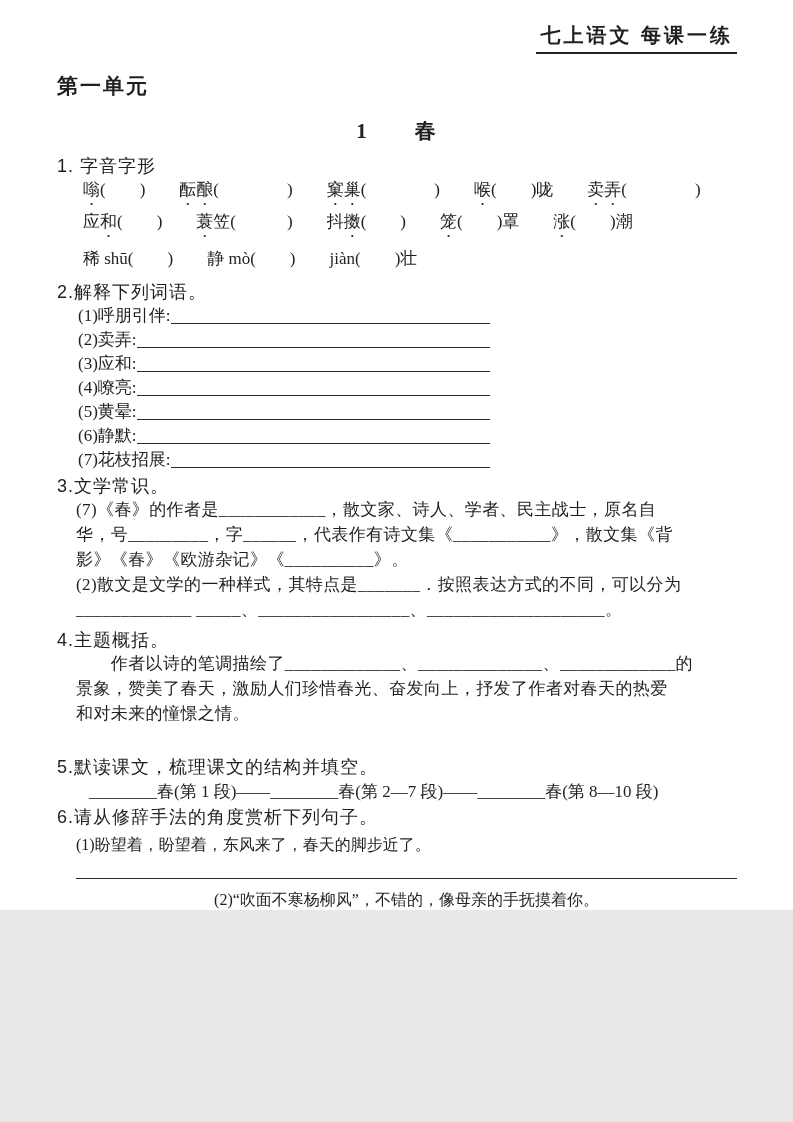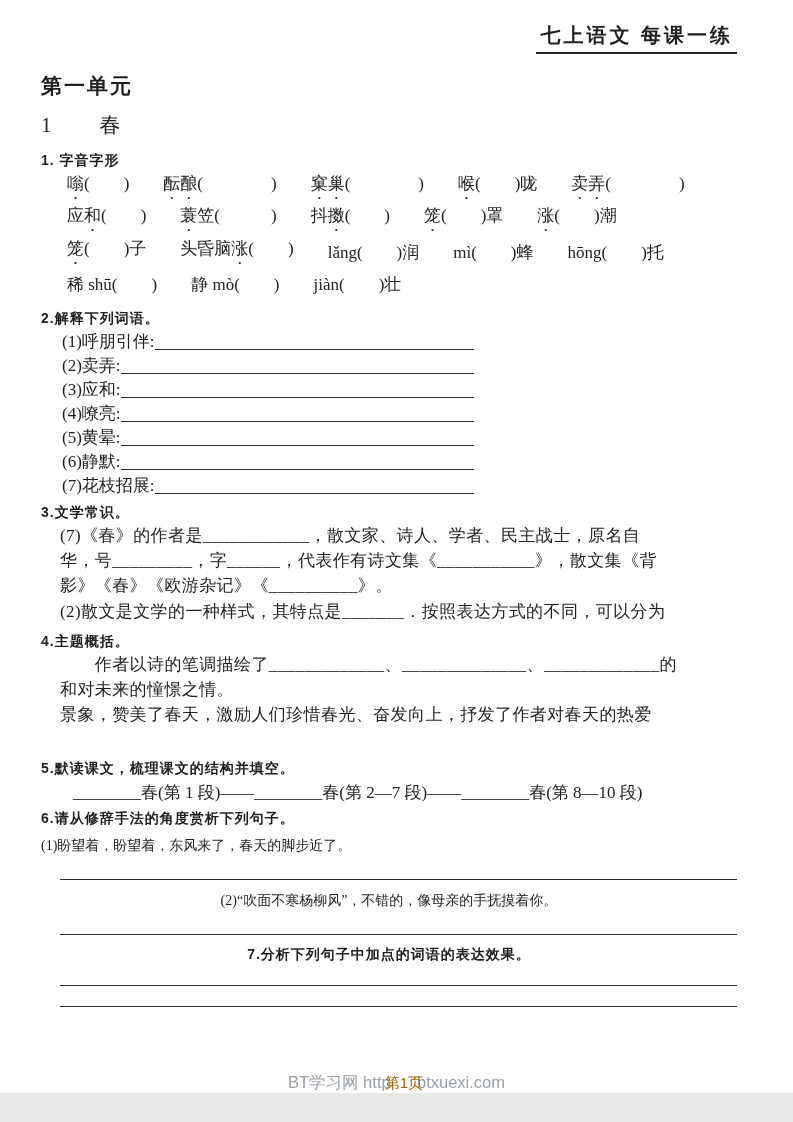--- a/index.html
+++ b/index.html
@@ -1,50 +1,50 @@
 <!DOCTYPE html>
 <html><head>
 <meta charset="utf-8">
 <style>
   * { margin:0; padding:0; box-sizing:border-box; }
   html,body { background:#e8e8e8; }
   .page {
-    width:793px; height:1093px; margin:0 auto; background:#ffffff;
+    width:793px; height:910px; margin:0 auto; background:#ffffff;
     position:relative; overflow:hidden;
     font-family:"Liberation Serif", serif; color:#1f1f1f;
-    padding:22px 56px 0 41px;
+    padding:22px 56px 0 57px;
   }
   .header-row { text-align:right; }
   .header-tag {
     display:inline-block; font-family:"Liberation Sans", sans-serif;
     font-weight:700; font-size:20px; letter-spacing:3px;
     border-bottom:2px solid #222; padding:0 4px 3px 4px;
   }
   .unit-title { margin-top:18px; text-align:left; font-weight:700; font-size:21px; letter-spacing:2px; }
-  .lesson-title { margin-top:11px; font-weight:400; font-size:21px; letter-spacing:2px; }
+  .lesson-title { margin-top:17px; text-align:center; font-weight:700; font-size:21px; letter-spacing:2px; }
   .sec-heading {
-    font-family:"Liberation Sans", sans-serif; font-weight:700;
-    font-size:14px; letter-spacing:1px; line-height:22px;
+    font-family:"Liberation Sans", sans-serif; font-weight:400;
+    font-size:18px; letter-spacing:1px; line-height:22px;
   }
   .mt10{margin-top:10px;} .mt6{margin-top:6px;} .mt4{margin-top:4px;} .mt8{margin-top:8px;text-align:center;} .mt30{margin-top:30px;}
   .s1-rows { padding-left:26px; }
   .s1-row { display:flex; gap:34px; height:32.5px; align-items:center; font-size:17px; }
   .s1-item { white-space:nowrap; }
   .emdot {
     -webkit-text-emphasis: filled dot #2a2a2a;
     -webkit-text-emphasis-position: under left;
     text-emphasis: filled dot #2a2a2a;
     text-emphasis-position: under left;
   }
   .s2-item { margin-left:21px; display:flex; align-items:flex-end; height:24px; font-size:17px; width:412px; }
   .s2-label { white-space:nowrap; }
   .fill { flex:1; border-bottom:1px solid #2a2a2a; margin-bottom:3px; }
   .para-line { margin-left:19px; font-size:17px; line-height:25.2px; letter-spacing:0.4px; white-space:pre; }
   .s5-line { margin-left:32px; font-size:17px; line-height:28px; white-space:pre; }
-  .sentence { font-size:14px; line-height:26px; white-space:pre; }
+  .sentence { margin-left:19px; font-size:16px; line-height:26px; white-space:pre; }
   .answer-line { margin-left:19px; border-bottom:1.5px solid #2a2a2a; margin-top:20px; margin-bottom:6px; height:0; }
   .footer {
     position:absolute; left:0; top:1072px; width:100%; text-align:center;
     font-family:"Liberation Sans", sans-serif; font-size:16.5px; color:#9aa0a6;
   }
   .footer .pg { color:#a16207; margin:0 -6px; position:relative; font-size:15px; }
 </style>
 </head>
 <body>
 
@@ -65,27 +65,20 @@
       <span class="s1-item"><span class="emdot">窠巢</span><span>(　　　　)</span></span>
       <span class="s1-item"><span class="emdot">喉</span><span>(　　)咙</span></span>
       <span class="s1-item"><span class="emdot">卖弄</span><span>(　　　　)</span></span>
     </div>
     <div class="s1-row">
       <span class="s1-item"><span>应</span><span class="emdot">和</span><span>(　　)</span></span>
       <span class="s1-item"><span class="emdot">蓑</span><span>笠(　　　)</span></span>
       <span class="s1-item"><span>抖</span><span class="emdot">擞</span><span>(　　)</span></span>
       <span class="s1-item"><span class="emdot">笼</span><span>(　　)罩</span></span>
       <span class="s1-item"><span class="emdot">涨</span><span>(　　)潮</span></span>
-    </div>
-    <div class="s1-row">
-      <span class="s1-item"><span class="emdot">笼</span><span>(　　)子</span></span>
-      <span class="s1-item"><span>头昏脑</span><span class="emdot">涨</span><span>(　　)</span></span>
-      <span class="s1-item"><span>lǎng(　　)润</span></span>
-      <span class="s1-item"><span>mì(　　)蜂</span></span>
-      <span class="s1-item"><span>hōng(　　)托</span></span>
     </div>
     <div class="s1-row">
       <span class="s1-item"><span>稀 shū(　　)</span></span>
       <span class="s1-item"><span>静 mò(　　)</span></span>
       <span class="s1-item"><span>jiàn(　　)壮</span></span>
     </div>
   </div>
 
   <div class="sec-heading mt6">2.解释下列词语。</div>
   <div>
@@ -118,27 +111,28 @@
       <span class="fill"></span>
     </div>
   </div>
 
   <div class="sec-heading mt4">3.文学常识。</div>
   <div>
     <div class="para-line">(7)《春》的作者是____________，散文家、诗人、学者、民主战士，原名自</div>
     <div class="para-line">华，号_________，字______，代表作有诗文集《___________》，散文集《背</div>
     <div class="para-line">影》《春》《欧游杂记》《__________》。</div>
     <div class="para-line">(2)散文是文学的一种样式，其特点是_______．按照表达方式的不同，可以分为</div>
+    <div class="para-line">_____________ _____、_________________、____________________。</div>
   </div>
 
   <div class="sec-heading mt6">4.主题概括。</div>
   <div>
     <div class="para-line">　　作者以诗的笔调描绘了_____________、______________、_____________的</div>
+    <div class="para-line">景象，赞美了春天，激励人们珍惜春光、奋发向上，抒发了作者对春天的热爱</div>
     <div class="para-line">和对未来的憧憬之情。</div>
-    <div class="para-line">景象，赞美了春天，激励人们珍惜春光、奋发向上，抒发了作者对春天的热爱</div>
   </div>
 
   <div class="sec-heading mt30">5.默读课文，梳理课文的结构并填空。</div>
   <div class="s5-line">________春(第 1 段)——________春(第 2—7 段)——________春(第 8—10 段)</div>
 
   <div class="sec-heading">6.请从修辞手法的角度赏析下列句子。</div>
   <div class="sentence mt4">(1)盼望着，盼望着，东风来了，春天的脚步近了。</div>
   <div class="answer-line"></div>
   <div class="sentence mt8">(2)“吹面不寒杨柳风”，不错的，像母亲的手抚摸着你。</div>
   <div class="answer-line"></div>

